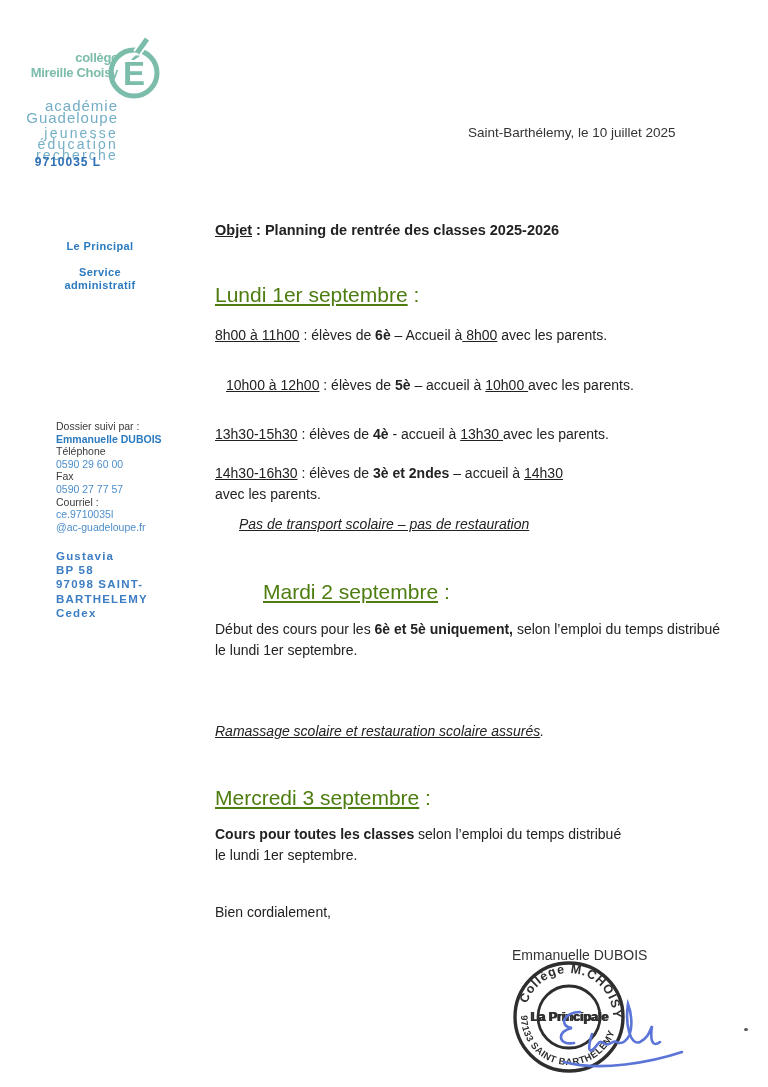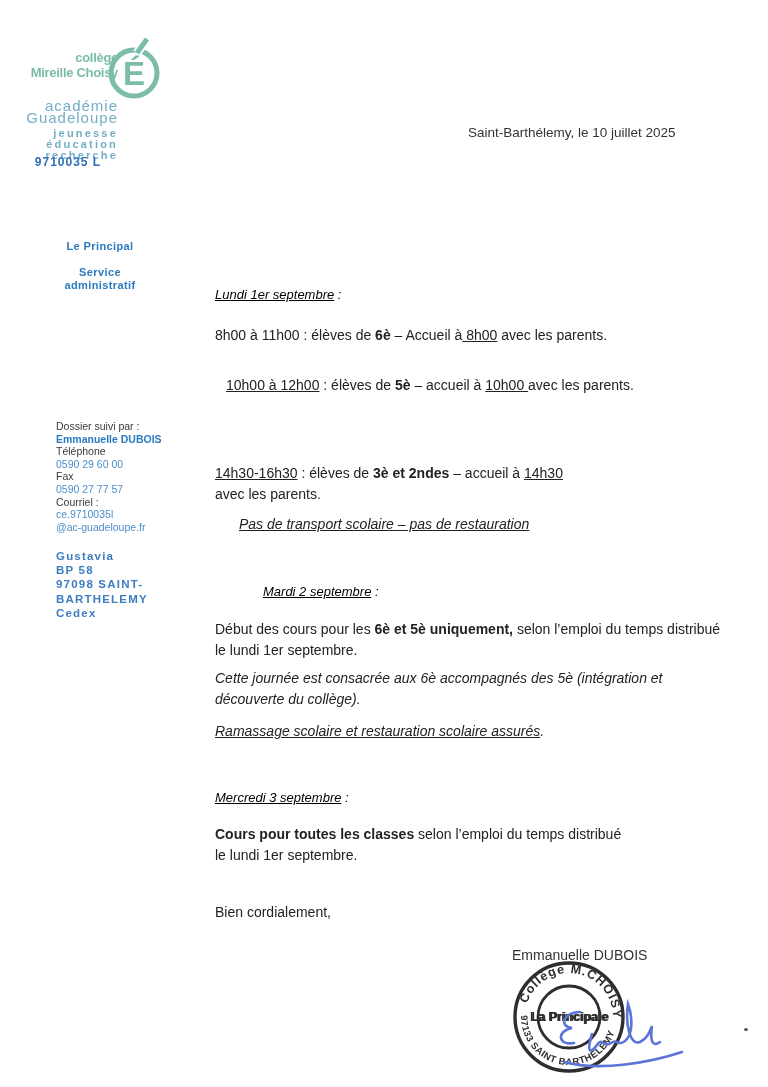--- a/index.html
+++ b/index.html
@@ -8,39 +8,39 @@
     background:#ffffff; overflow:hidden;
     font-family:"Liberation Sans", sans-serif; color:#222;
   }
   .abs { position:absolute; }
   
   .logo-text { left:18px; top:50px; width:100px; text-align:right;
     color:#7cbcab; font-weight:600; font-size:13px; line-height:15px; letter-spacing:-0.3px; }
   .academy { left:18px; top:100px; width:100px; text-align:right;
     color:#74aec6; font-size:15px; line-height:12px; letter-spacing:1px; }
   .ministry { left:18px; top:128px; width:100px; text-align:right;
-    color:#74aec6; font-size:11px; line-height:11px; letter-spacing:2.2px;font-weight:bold; }
+    color:#74aec6; font-size:14px; line-height:11px; letter-spacing:2.2px; }
   .school-code { left:18px; top:155px; width:100px; text-align:center;
     color:#2f6fb5; font-size:12px; font-weight:bold; letter-spacing:1px; }
   .date-line { left:468px; top:125px; font-size:13.5px; color:#333; }
   
   .role { left:40px; top:240px; width:120px; text-align:center;
     color:#2b7ac0; font-weight:bold; font-size:11px; letter-spacing:0.4px; }
   .service { left:40px; top:266px; width:120px; text-align:center;
     color:#2b7ac0; font-weight:bold; font-size:11px; line-height:13px; letter-spacing:0.4px; }
   .contact { left:56px; top:420px; font-size:10.5px; line-height:12.6px; }
   .contact .c-black { color:#3a3a3a; }
   .contact .c-blue { color:#4d8ecb; }
   .contact .c-blue-bold { color:#2b7ac0; font-weight:bold; }
   .address { left:56px; top:549px; color:#3d7dc2; font-weight:bold;
     font-size:11.5px; line-height:14.2px; letter-spacing:1.2px; }
   
   .para { left:215px; width:518px; font-size:14px; line-height:21px; color:#222; }
   .subject { top:220px; font-weight:bold; font-size:14.5px; }
-  .sec-heading { font-size:13px; color:#000000;font-style:italic; }
+  .sec-heading { font-size:21px; color:#4d7c0f; }
   .h-lundi { top:284px; }
   .h-mardi { top:581px;margin-left:48px; }
   .h-mercredi { top:787px; }
   .p1 { top:325px; } .p2 { top:375px; } .p3 { top:424px; }
   .p4 { top:463px; } .p5 { top:514px; }
   .p6 { top:619px; } .p7 { top:668px; } .p8 { top:721px; }
   .p9 { top:824px; }
   .closing { top:902px; }
   .sig-name { left:512px; top:947px; font-size:14px; color:#333; }
   .speck { left:744px; top:1028px; width:4px; height:3px; background:#555; border-radius:50%; }
@@ -97,30 +97,31 @@
   </div>
 
   <div class="abs address">
     <div>Gustavia</div>
     <div>BP 58</div>
     <div>97098 SAINT-</div>
     <div>BARTHELEMY</div>
     <div>Cedex</div>
   </div>
 
+  <div class="abs para subject"><span style="font-weight: 700; text-decoration: underline;">Objet</span><span style="font-weight: 700;"> :  </span><span style="font-weight: 700;">Planning de rentrée des classes 2025-2026</span></div>
 
   <div class="abs para sec-heading h-lundi"><span style="text-decoration: underline;">Lundi 1er septembre</span><span> :</span></div>
-  <div class="abs para p1"><span style="">8h00 à 11h00</span><span> : élèves de </span><span style="font-weight: 700;">6è</span><span> –  Accueil à</span><span style="text-decoration: underline;"> 8h00</span><span> avec les parents.</span></div>
+  <div class="abs para p1"><span style="text-decoration: underline;">8h00 à 11h00</span><span> : élèves de </span><span style="font-weight: 700;">6è</span><span> –  Accueil à</span><span style="text-decoration: underline;"> 8h00</span><span> avec les parents.</span></div>
   <div class="abs para p2"><span style="text-decoration: underline; margin-left: 11px;">10h00 à 12h00</span><span> : élèves de </span><span style="font-weight: 700;">5è</span><span> – accueil à </span><span style="text-decoration: underline;">10h00 </span><span>avec les parents.</span></div>
+  <div class="abs para p3"><span style="text-decoration: underline;">13h30-15h30</span><span> : élèves de </span><span style="font-weight: 700;">4è</span><span> - accueil à </span><span style="text-decoration: underline;">13h30 </span><span>avec les parents.</span></div>
   <div class="abs para p4"><span style="text-decoration: underline;">14h30-16h30</span><span> :  élèves de </span><span style="font-weight: 700;">3è et 2ndes</span><span> – accueil à </span><span style="text-decoration: underline;">14h30</span><span><br>avec les parents.</span></div>
   <div class="abs para p5"><span style="font-style: italic; text-decoration: underline; margin-left: 24px;">Pas de transport scolaire – pas de restauration</span></div>
 
   <div class="abs para sec-heading h-mardi"><span style="text-decoration: underline;">Mardi 2 septembre</span><span> :</span></div>
   <div class="abs para p6"><span>Début des cours pour les </span><span style="font-weight: 700;">6è et 5è uniquement,</span><span> selon l’emploi du temps distribué<br>le lundi 1er septembre.</span></div>
-  <div class="abs para p7"><span style="font-style: italic;">Cette journée est consacrée aux 6è accompagnés des 5è (intégration et<br>découverte du collège).</span></div>
   <div class="abs para p8"><span style="font-style: italic; text-decoration: underline;">Ramassage scolaire et restauration scolaire assurés</span><span style="font-style: italic;">.</span></div>
 
   <div class="abs para sec-heading h-mercredi"><span style="text-decoration: underline;">Mercredi 3 septembre</span><span> :</span></div>
   <div class="abs para p9"><span style="font-weight: 700;">Cours pour toutes les classes</span><span> selon l’emploi du temps distribué<br>le lundi 1er septembre.</span></div>
 
   <div class="abs para closing">Bien cordialement,</div>
 
   <div class="abs sig-name">Emmanuelle DUBOIS</div>
 
   <svg class="abs" style="left:494px; top:942px; width:150px; height:150px;" viewBox="0 0 150 150">

